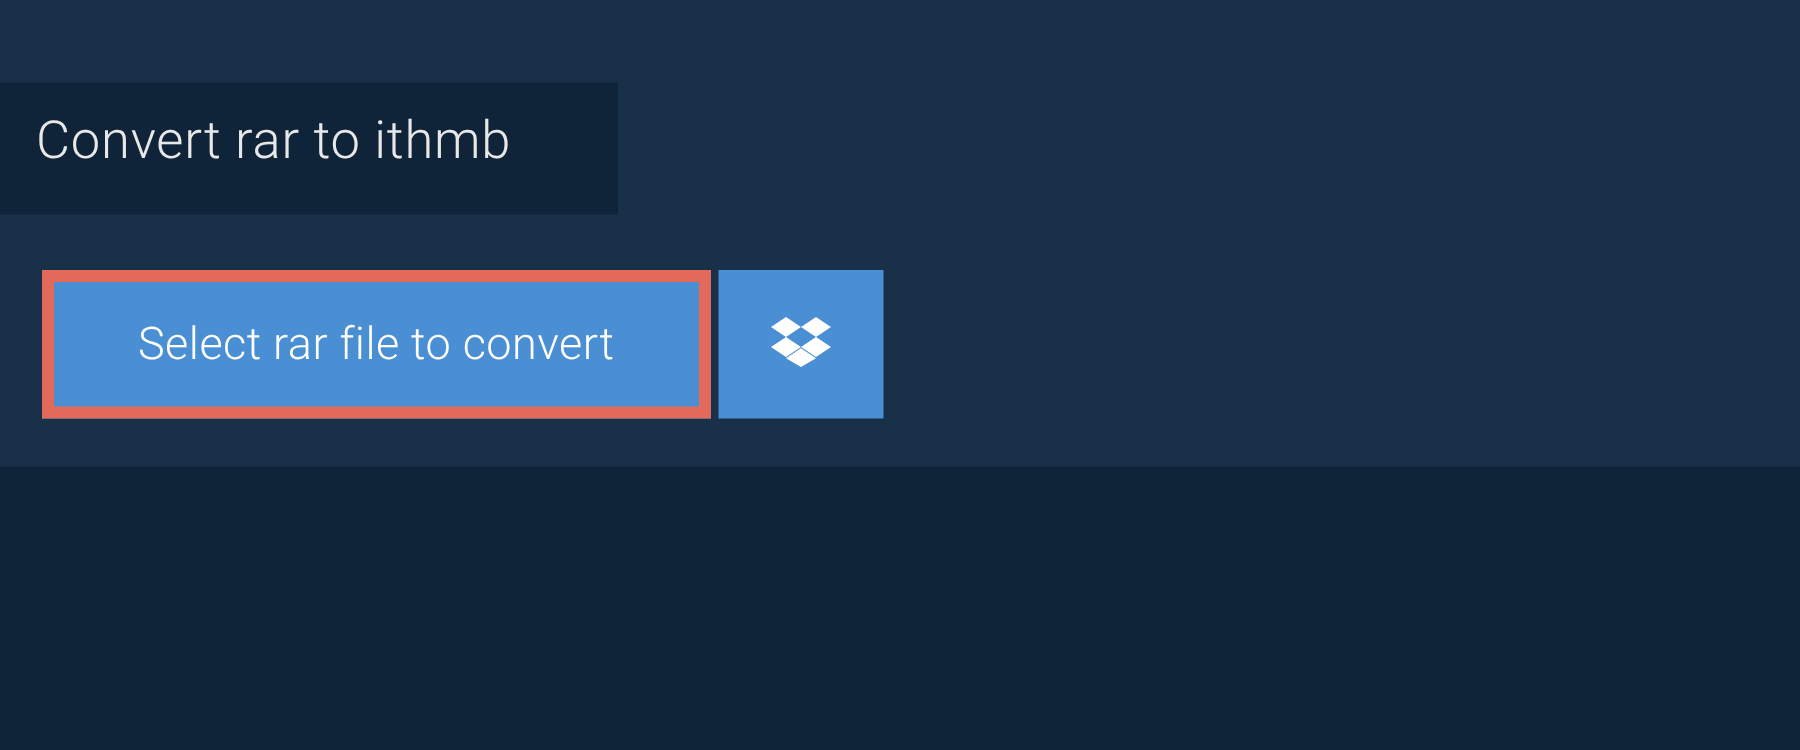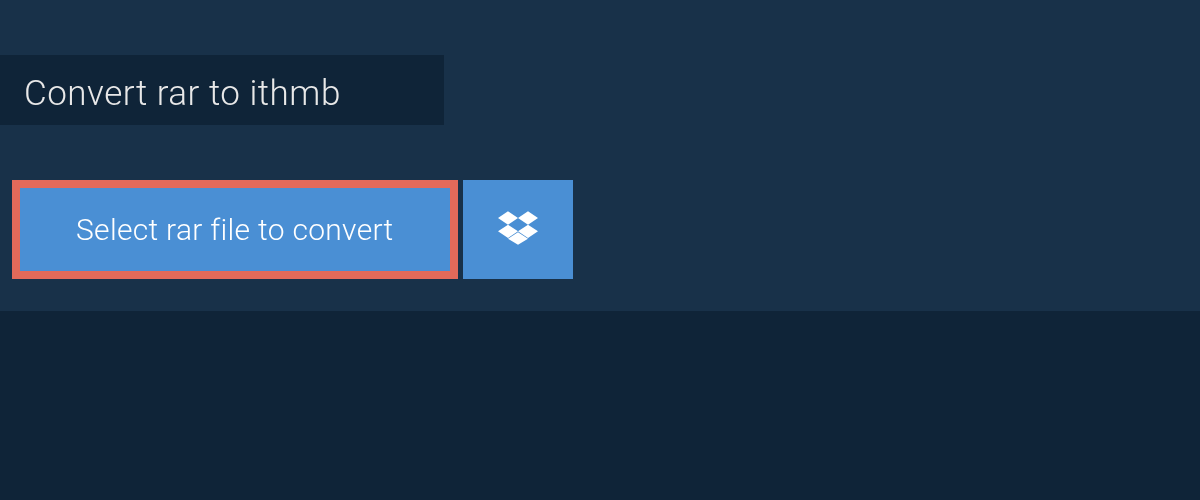--- a/index.html
+++ b/index.html
@@ -18,33 +18,33 @@
       background: #183149;
       width: 100%;
       height: 311px;
       position: relative;
     }
     .tab {
       position: absolute;
       top: 55px;
       left: 0;
       background: #0f2438;
-      padding: 18px 36px 11px 24px;
-      width: 444px;
+      padding: 18px 36px 29px 24px;
+      width: 412px;
     }
     .tab-title {
       color: #e8e8e8;
       font-size: 35px;
       font-weight: 300;
       letter-spacing: 0.5px;
     }
     .button-row {
       position: absolute;
       top: 180px;
-      left: 12px;
+      left: 28px;
       display: flex;
       gap: 5px;
       align-items: stretch;
     }
     .select-button {
       background: #4a8fd4;
       border: 8px solid #e36a5a;
       color: #ffffff;
       font-size: 30px;
       font-weight: 300;

